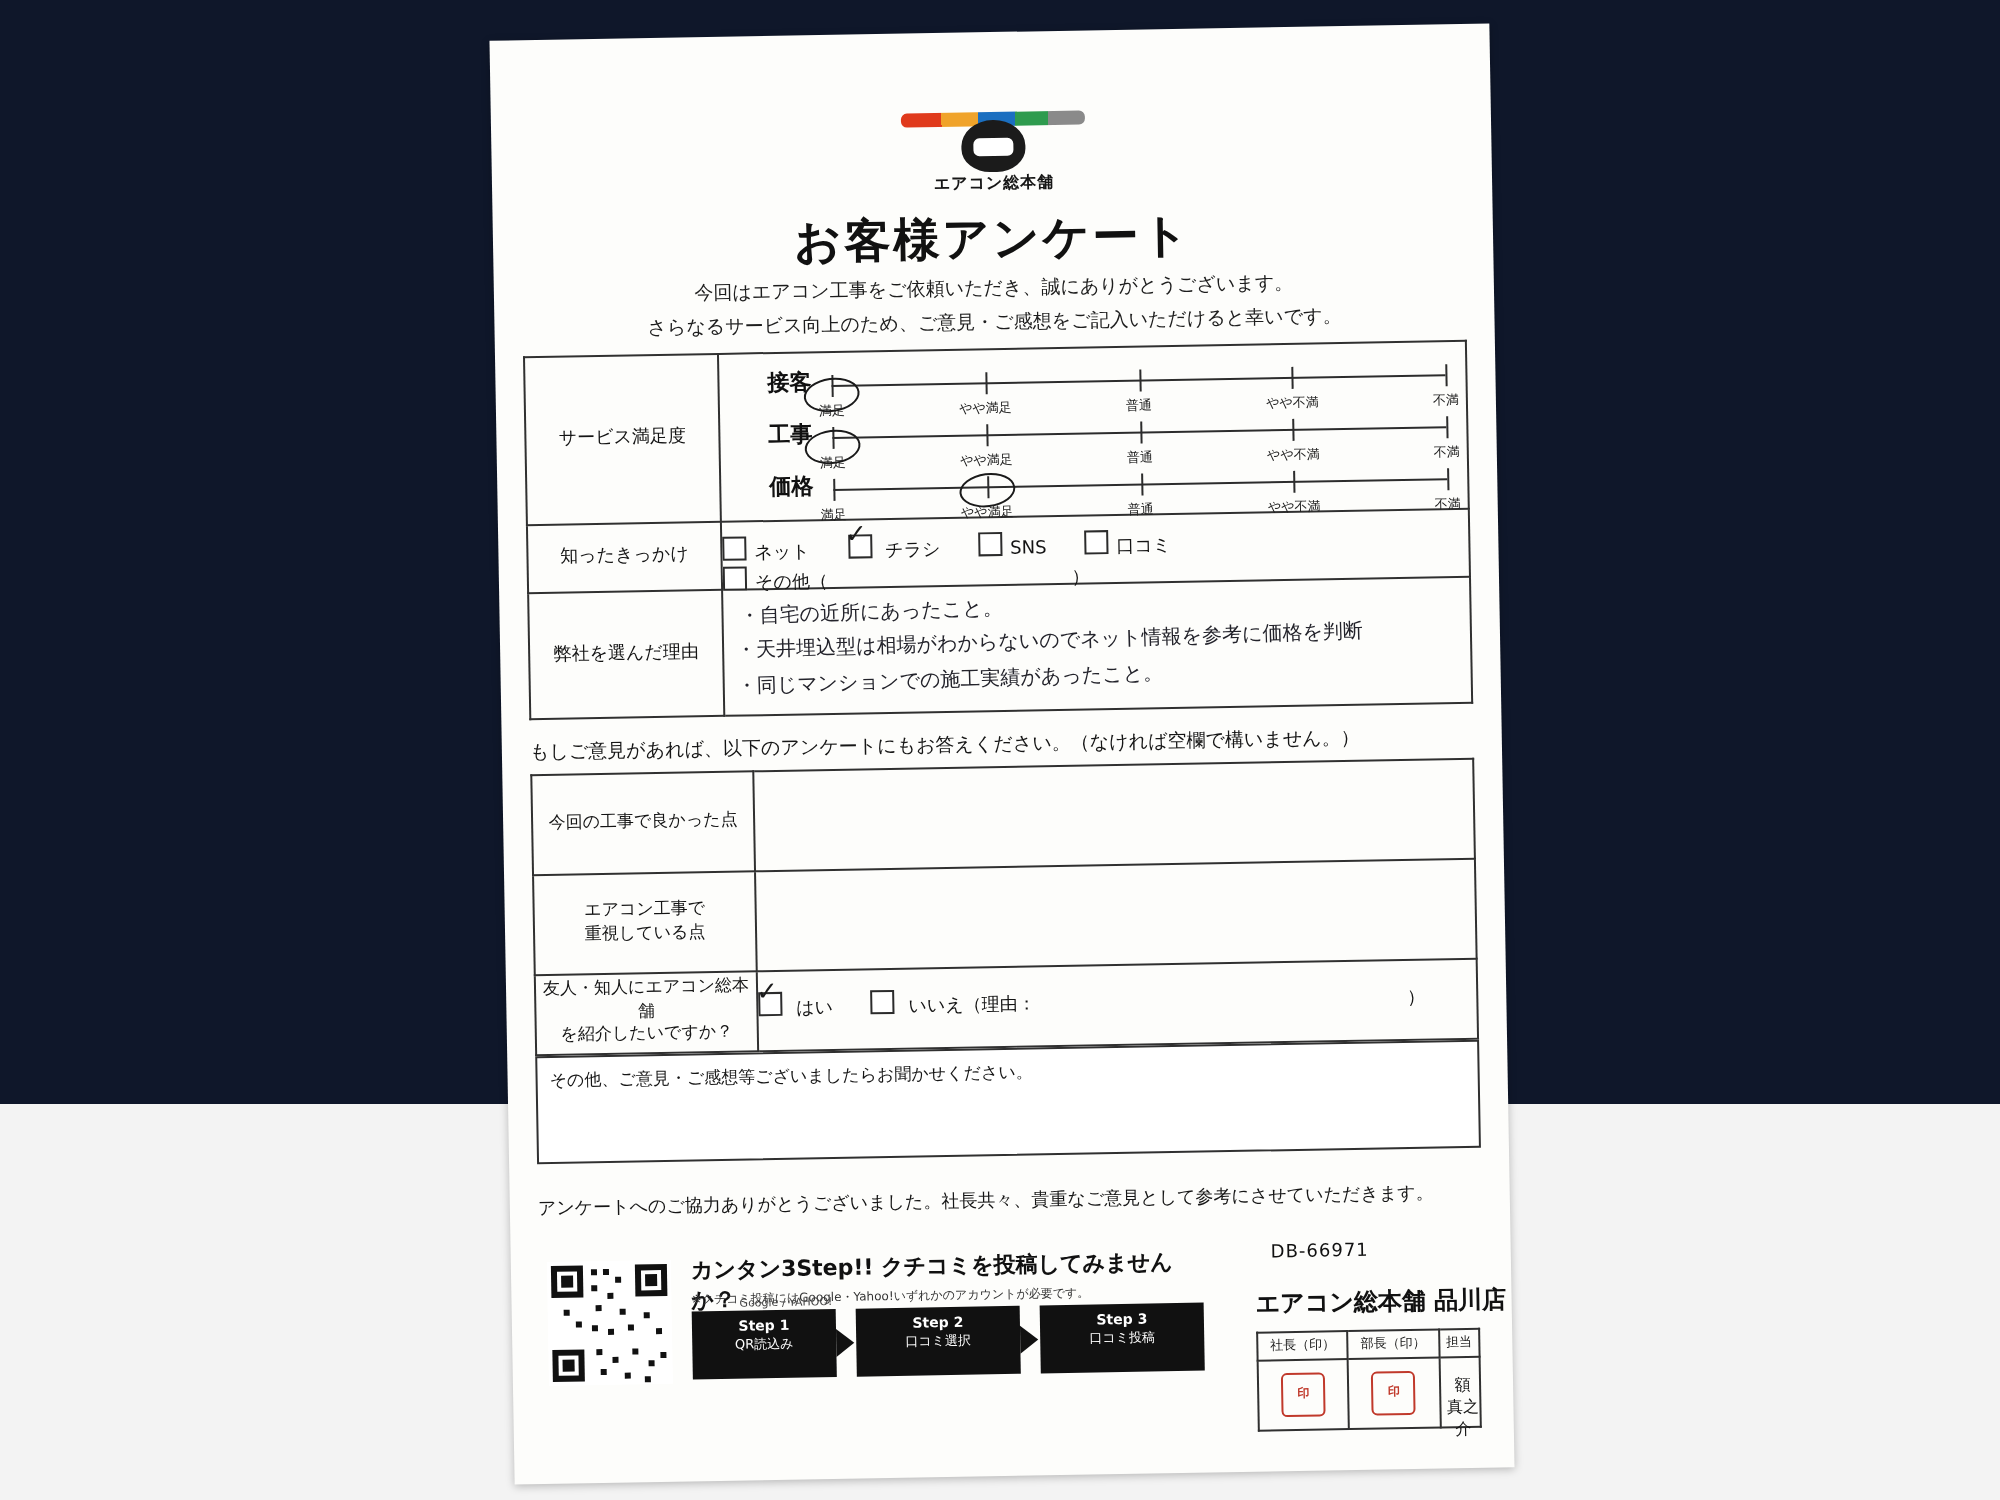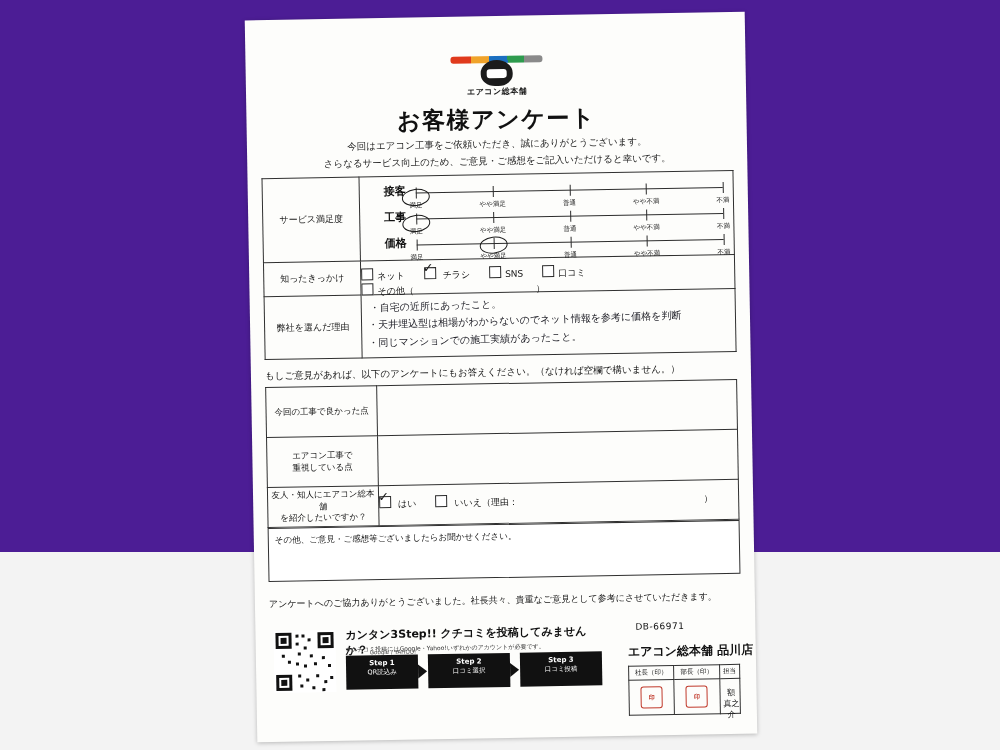--- a/index.html
+++ b/index.html
@@ -2,21 +2,21 @@
 <html><head>
 <meta charset="utf-8">
 <style>
   html,body{margin:0;padding:0;}
   body{
     width:1000px;height:750px;
     background:#f3f3f3;
     font-family:"DejaVu Sans","Liberation Sans",sans-serif;
     overflow:hidden;
   }
-  .stage{position:relative;width:1000px;height:552px;background:#4c1d95;}
+  .stage{position:relative;width:1000px;height:552px;background:#0f172a;}
   
   .sheet{
     position:absolute;
     left:251px;top:16px;
     width:500px;height:722px;
     background:#fdfdfb;
     transform:rotate(-1.0deg);
     box-shadow:0 1px 4px rgba(0,0,0,.25);
   }
   .inner{position:absolute;left:0;top:0;width:500px;height:722px;}

